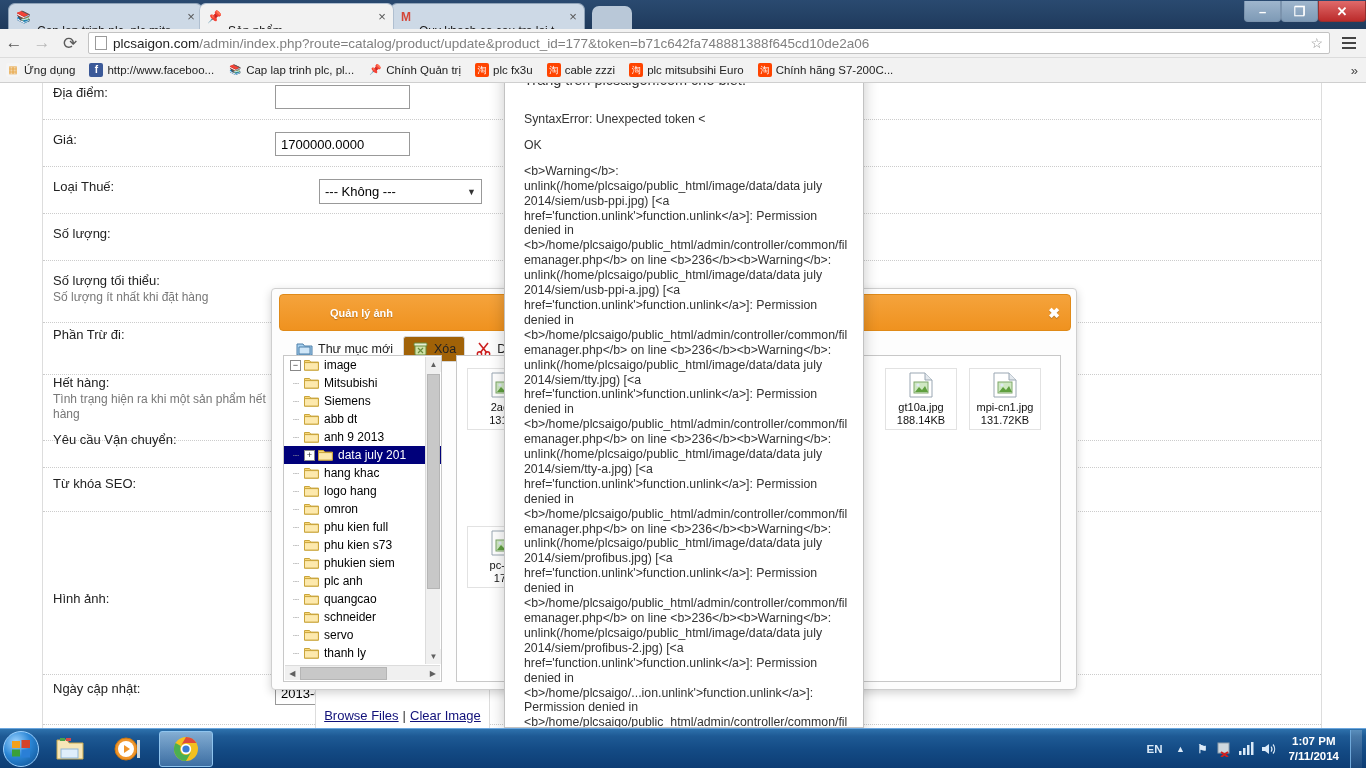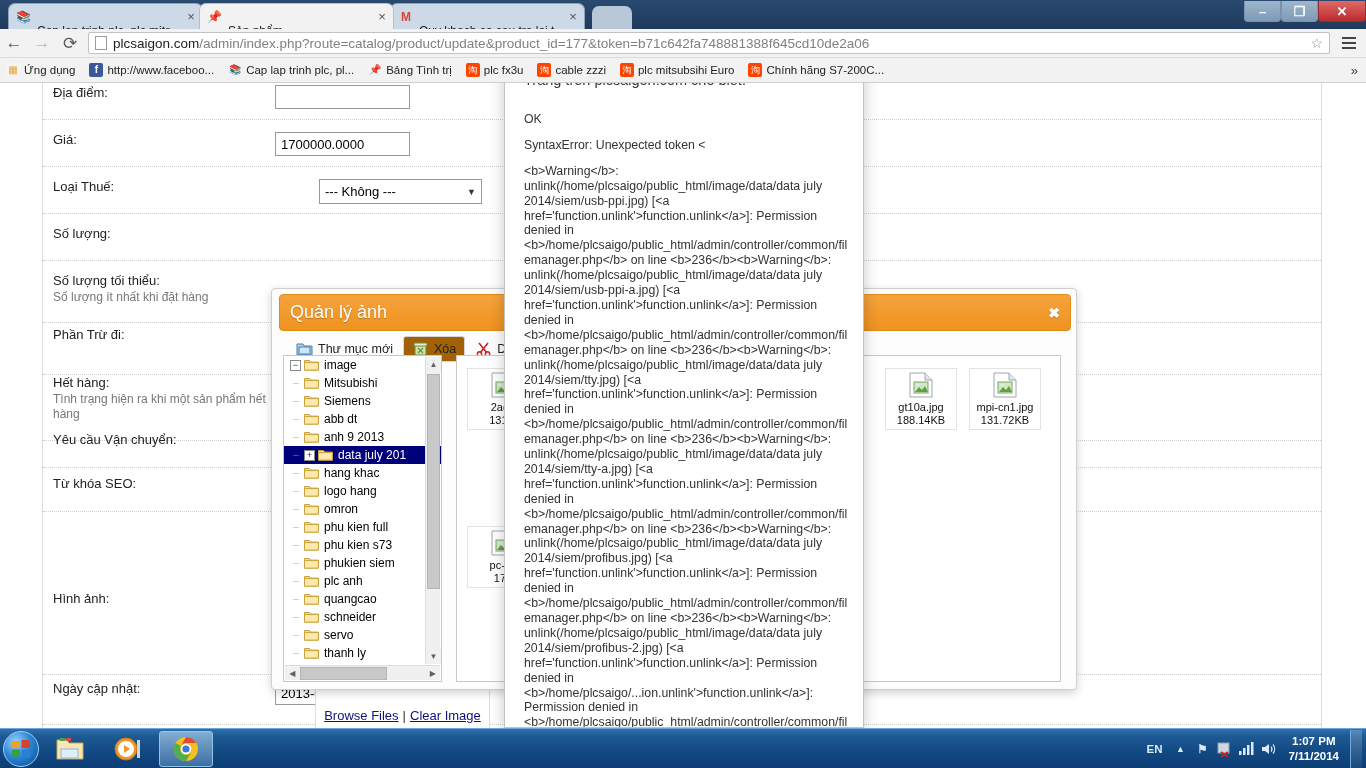--- a/index.html
+++ b/index.html
@@ -159,22 +159,23 @@
     background: #fdfdfd; border: 1px solid #cfcfcf; border-radius: 4px;
     box-shadow: 0 3px 10px rgba(0,0,0,.18);
   }
   #img-modal-header {
     position: absolute; left: 7px; top: 5px; width: 792px; height: 37px;
     background: linear-gradient(#f5a33c, #ef921f);
     border: 1px solid #e08a18; border-radius: 4px;
     display: flex; align-items: center; padding: 0 10px;
   }
   #img-modal-title {
-    color: #fff; font-size: 18px; font-weight: normal;
+    color: #fff; font-size: 11px; font-weight: bold;
     text-shadow: 0 1px 1px rgba(0,0,0,.25);
+    margin-left: 40px;
   }
   #img-modal-close {
     margin-left: auto; color: #fff; font-size: 14px; font-weight: bold;
     text-shadow: 0 1px 1px rgba(0,0,0,.25); cursor: pointer;
   }
   #img-toolbar {
     position: absolute; left: 8px; top: 45px; width: 790px; height: 30px;
     display: flex; align-items: center; padding-left: 8px; gap: 2px;
   }
   .tb-btn {
@@ -348,21 +349,21 @@
     <div class="bm">
       <span class="bm-ico" style="background:#3b5998;color:#fff;font-weight:bold">f</span>
       <span>http://www.faceboo...</span>
     </div>
     <div class="bm">
       <span class="bm-ico">📚</span>
       <span>Cap lap trinh plc, pl...</span>
     </div>
     <div class="bm">
       <span class="bm-ico" style="color:#d03b2d">📌</span>
-      <span>Bảng Tình trị</span>
+      <span>Chính Quản trị</span>
     </div>
     <div class="bm">
       <span class="bm-ico" style="background:#ff4400;color:#fff;font-size:9px">淘</span>
       <span>plc fx3u</span>
     </div>
     <div class="bm">
       <span class="bm-ico" style="background:#ff4400;color:#fff;font-size:9px">淘</span>
       <span>cable zzzi</span>
     </div>
     <div class="bm">
@@ -684,22 +685,22 @@
             </svg></span>
           <span>mpi-cn1.jpg</span>
           <span>131.72KB</span>
         </div>
       </div>
 
     <div id="js-dialog" style="top:-25px">
 
       <div id="js-dialog-title">Trang trên plcsaigon.com cho biết:</div>
       <div id="js-dialog-msg">
+        <p>SyntaxError: Unexpected token &lt;</p>
         <p>OK</p>
-        <p>SyntaxError: Unexpected token &lt;</p>
         <p class="body">&lt;b&gt;Warning&lt;/b&gt;: unlink(/home/plcsaigo/public_html/image/data/data july 2014/siem/usb-ppi.jpg) [&lt;a href='function.unlink'&gt;function.unlink&lt;/a&gt;]: Permission denied in &lt;b&gt;/home/plcsaigo/public_html/admin/controller/common/filemanager.php&lt;/b&gt; on line &lt;b&gt;236&lt;/b&gt;&lt;b&gt;Warning&lt;/b&gt;: unlink(/home/plcsaigo/public_html/image/data/data july 2014/siem/usb-ppi-a.jpg) [&lt;a href='function.unlink'&gt;function.unlink&lt;/a&gt;]: Permission denied in &lt;b&gt;/home/plcsaigo/public_html/admin/controller/common/filemanager.php&lt;/b&gt; on line &lt;b&gt;236&lt;/b&gt;&lt;b&gt;Warning&lt;/b&gt;: unlink(/home/plcsaigo/public_html/image/data/data july 2014/siem/tty.jpg) [&lt;a href='function.unlink'&gt;function.unlink&lt;/a&gt;]: Permission denied in &lt;b&gt;/home/plcsaigo/public_html/admin/controller/common/filemanager.php&lt;/b&gt; on line &lt;b&gt;236&lt;/b&gt;&lt;b&gt;Warning&lt;/b&gt;: unlink(/home/plcsaigo/public_html/image/data/data july 2014/siem/tty-a.jpg) [&lt;a href='function.unlink'&gt;function.unlink&lt;/a&gt;]: Permission denied in &lt;b&gt;/home/plcsaigo/public_html/admin/controller/common/filemanager.php&lt;/b&gt; on line &lt;b&gt;236&lt;/b&gt;&lt;b&gt;Warning&lt;/b&gt;: unlink(/home/plcsaigo/public_html/image/data/data july 2014/siem/profibus.jpg) [&lt;a href='function.unlink'&gt;function.unlink&lt;/a&gt;]: Permission denied in &lt;b&gt;/home/plcsaigo/public_html/admin/controller/common/filemanager.php&lt;/b&gt; on line &lt;b&gt;236&lt;/b&gt;&lt;b&gt;Warning&lt;/b&gt;: unlink(/home/plcsaigo/public_html/image/data/data july 2014/siem/profibus-2.jpg) [&lt;a href='function.unlink'&gt;function.unlink&lt;/a&gt;]: Permission denied in &lt;b&gt;/home/plcsaigo/...ion.unlink'&gt;function.unlink&lt;/a&gt;]: Permission denied in &lt;b&gt;/home/plcsaigo/public_html/admin/controller/common/filemanager.php&lt;/b&gt; on line &lt;b&gt;236&lt;/b&gt;&lt;b&gt;Warning&lt;/b&gt;: unlink(/home/plcsaigo/public_html/image/data/data july 2014/Kinco HMI/4300A.jpg) [&lt;a href='function.unlink'&gt;function.unlink&lt;/a&gt;]: Permission denied in &lt;b&gt;/home/plcsaigo/public_html/admin/controller/common/filemanager.php&lt;/b&gt; on line</p>
       </div>
     </div>
 
   </div>
 </div>
 
 <div id="taskbar">
   <div id="start-orb">
     <svg width="20" height="20" viewBox="0 0 20 20">

